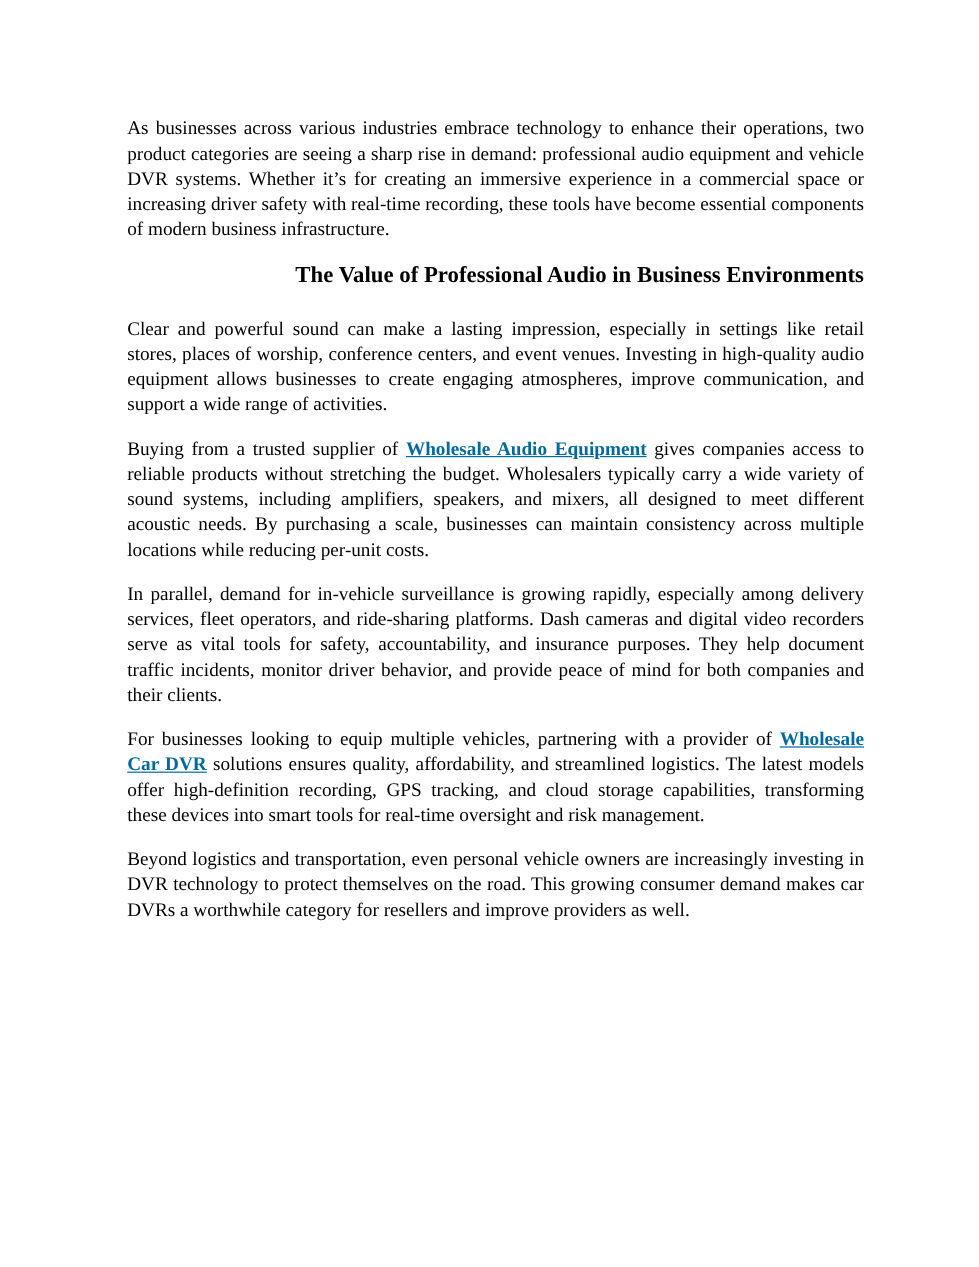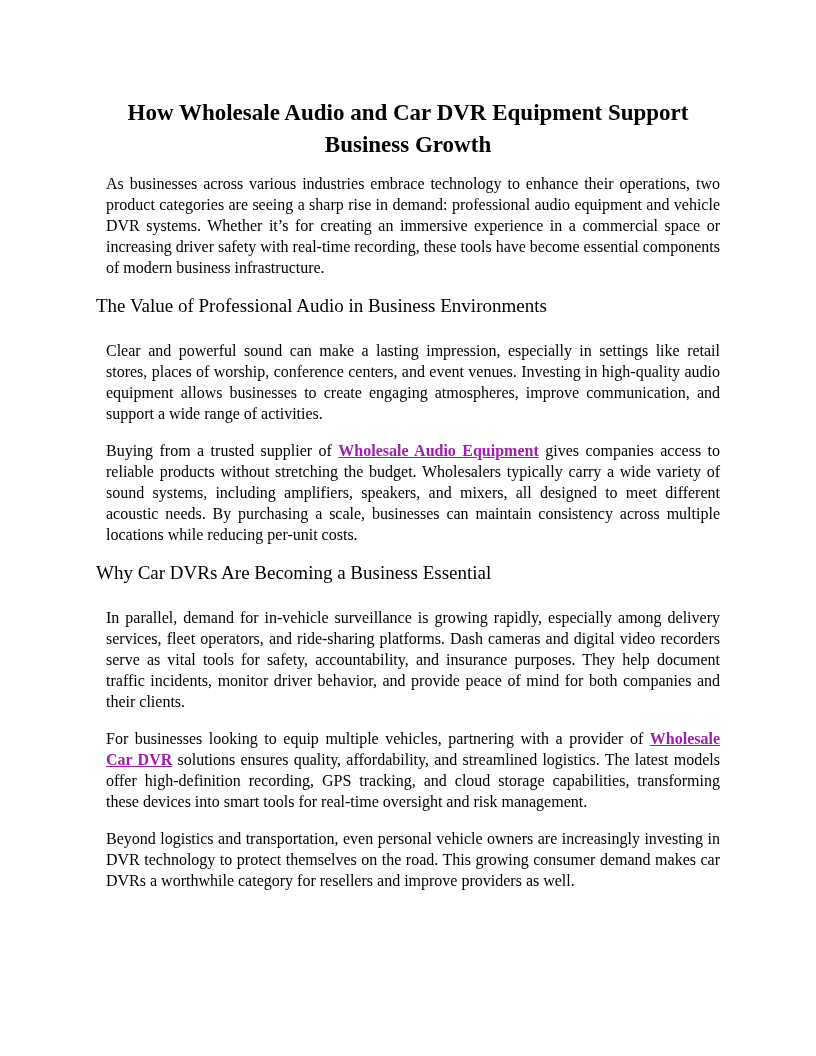--- a/index.html
+++ b/index.html
@@ -26,49 +26,47 @@
   }
   .body-para {
     font-size: 16px;
     line-height: 21px;
     text-align: justify;
     margin-bottom: 16px;
     margin-left: 10px;
   }
   .section-heading {
     font-size: 19px;
-    font-weight: normal;
+    font-weight: bold;
     line-height: 24px;
-    text-align: left;
+    text-align: right;
     margin: 2px 0 22px 0;
   }
   .doc-link {
-    color: #a21caf;
+    color: #0369a1;
     font-weight: bold;
     text-decoration: underline;
     cursor: pointer;
   }
 </style>
 </head>
 <body>
 
 <div class="page">
 
-  <h1 class="doc-title">How Wholesale Audio and Car DVR Equipment Support Business Growth</h1>
 
   <p class="body-para">As businesses across various industries embrace technology to enhance their operations, two product categories are seeing a sharp rise in demand: professional audio equipment and vehicle DVR systems. Whether it’s for creating an immersive experience in a commercial space or increasing driver safety with real-time recording, these tools have become essential components of modern business infrastructure.</p>
 
   <h2 class="section-heading">The Value of Professional Audio in Business Environments</h2>
 
   <p class="body-para">Clear and powerful sound can make a lasting impression, especially in settings like retail stores, places of worship, conference centers, and event venues. Investing in high-quality audio equipment allows businesses to create engaging atmospheres, improve communication, and support a wide range of activities.</p>
 
   <p class="body-para"><span>Buying from a trusted supplier of </span><a class="doc-link">Wholesale Audio Equipment</a><span> gives companies access to reliable products without stretching the budget. Wholesalers typically carry a wide variety of sound systems, including amplifiers, speakers, and mixers, all designed to meet different acoustic needs. By purchasing a scale, businesses can maintain consistency across multiple locations while reducing per-unit costs.</span></p>
 
 
-  <h2 class="section-heading">Why Car DVRs Are Becoming a Business Essential</h2>
 
   <p class="body-para">In parallel, demand for in-vehicle surveillance is growing rapidly, especially among delivery services, fleet operators, and ride-sharing platforms. Dash cameras and digital video recorders serve as vital tools for safety, accountability, and insurance purposes. They help document traffic incidents, monitor driver behavior, and provide peace of mind for both companies and their clients.</p>
 
   <p class="body-para"><span>For businesses looking to equip multiple vehicles, partnering with a provider of </span><a class="doc-link">Wholesale Car DVR</a><span> solutions ensures quality, affordability, and streamlined logistics. The latest models offer high-definition recording, GPS tracking, and cloud storage capabilities, transforming these devices into smart tools for real-time oversight and risk management.</span></p>
 
   <p class="body-para">Beyond logistics and transportation, even personal vehicle owners are increasingly investing in DVR technology to protect themselves on the road. This growing consumer demand makes car DVRs a worthwhile category for resellers and improve providers as well.</p>
 
 </div>
 
 </body></html>

